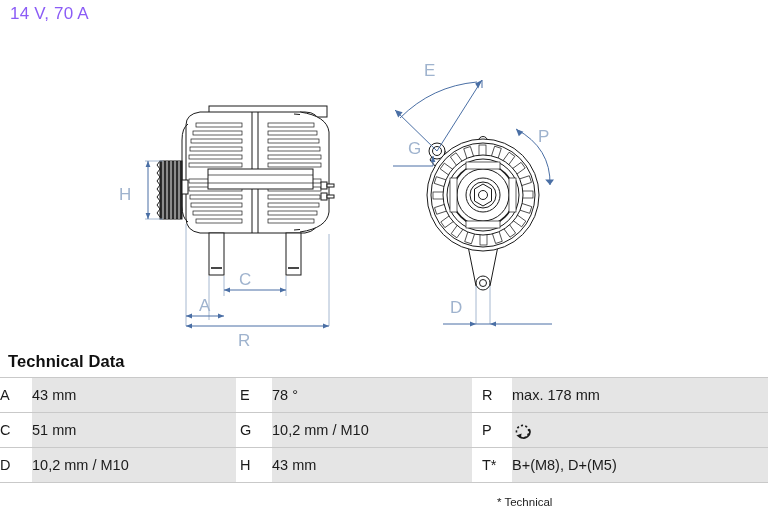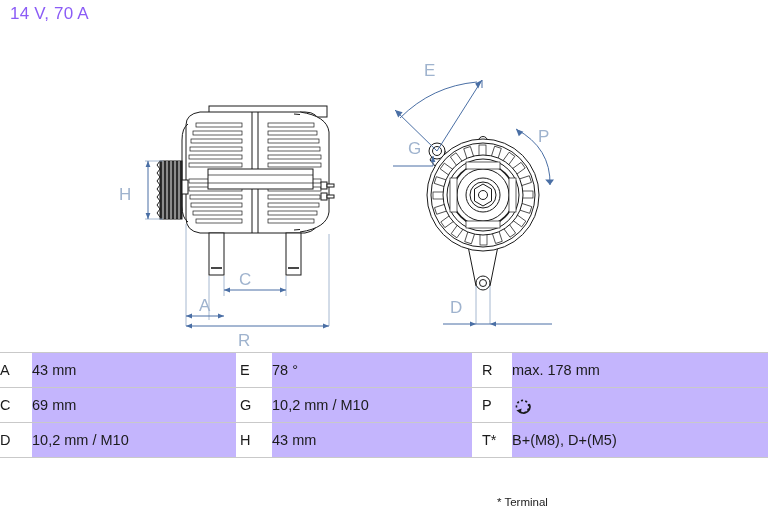--- a/index.html
+++ b/index.html
@@ -62,21 +62,21 @@
   table.tech td {
     height: 34px;
     font-size: 14.5px;
     vertical-align: middle;
     border-top: 1px solid #c9c9c9;
     border-bottom: 1px solid #c9c9c9;
     color: #1b1b1b;
     padding: 0;
   }
   table.tech tr.row td {
-    background: #c4b5fd;
+    background: #e5e5e5;
   }
   td.k {
     background: #ffffff !important;
     width: 32px;
     text-align: left;
     padding-left: 8px;
   }
   td.k.narrow-b { width: 30px; padding-left: 6px; }
   td.v {
     padding-left: 10px;
@@ -371,37 +371,38 @@
       <polygon points="490,296 496,293.6 496,298.4" fill="#4a6fa5"></polygon>
       <text x="450" y="285" class="dimtxt">D</text>
     </g>
   </g>
 
 </svg>
 </div>
 
 <div id="tech-section">
 
+  <div id="tech-heading">Technical Data</div>
 
   <table class="tech">
     <tbody>
       <tr class="row">
         <td class="k">A</td>
         <td class="v v1">43 mm</td>
         <td class="spacer"></td>
         <td class="k">E</td>
         <td class="v v2">78 °</td>
         <td class="spacer"></td>
         <td class="k narrow-b">R</td>
         <td class="v v3">max. 178 mm</td>
       </tr>
 
       <tr class="row">
         <td class="k">C</td>
-        <td class="v v1">69 mm</td>
+        <td class="v v1">51 mm</td>
         <td class="spacer"></td>
         <td class="k">G</td>
         <td class="v v2">10,2 mm / M10</td>
         <td class="spacer"></td>
         <td class="k narrow-b">P</td>
         <td class="v v3">
           <span class="rot-icon">
             <svg width="22" height="20" viewBox="0 0 22 20" xmlns="http://www.w3.org/2000/svg">
               <path d="M4.5 12.5 A6.2 6.2 0 1 1 9 17.6" fill="none" stroke="#1b1b1b" stroke-width="1.6" stroke-dasharray="2.2 2.2"></path>
               <path d="M17.2 9 A6.2 6.2 0 0 1 7.8 16.6" fill="none" stroke="#1b1b1b" stroke-width="1.7"></path>
@@ -418,13 +419,13 @@
         <td class="k">H</td>
         <td class="v v2">43 mm</td>
         <td class="spacer"></td>
         <td class="k narrow-b">T*</td>
         <td class="v v3">B+(M8), D+(M5)</td>
       </tr>
     </tbody>
   </table>
 </div>
 
-<div id="footnote">* Terminal</div>
+<div id="footnote">* Technical</div>
 
 </body></html>

